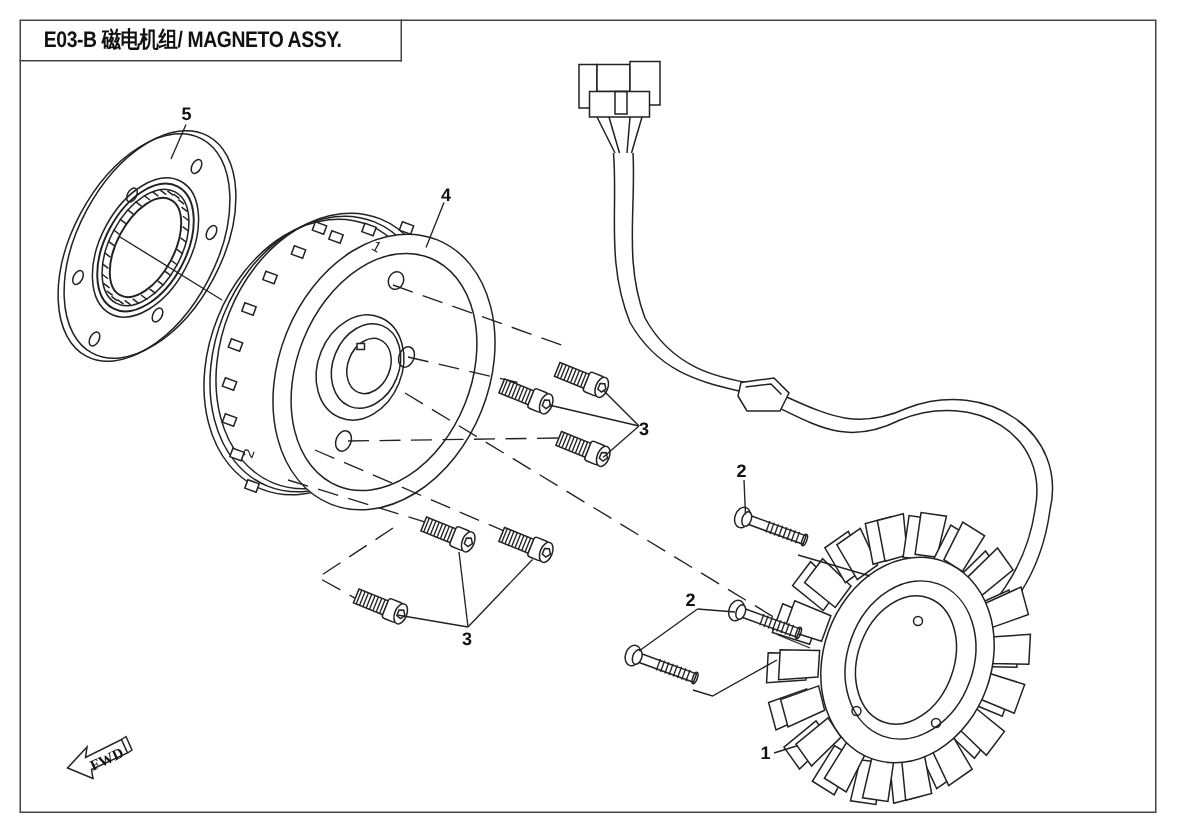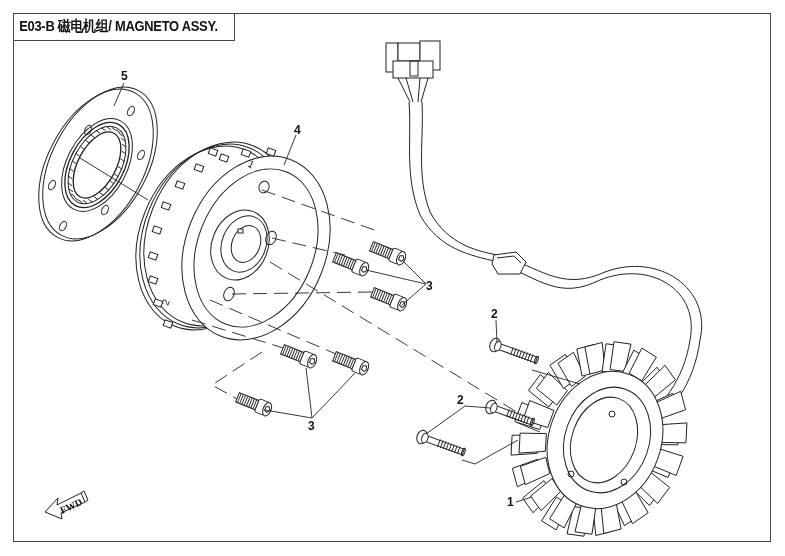--- a/index.html
+++ b/index.html
@@ -1,18 +1,18 @@
 <!DOCTYPE html>
 <html><head>
 <meta charset="utf-8">
 <style>
   html, body { margin: 0; padding: 0; background: #ffffff; }
   body { width: 785px; height: 556px; position: relative; overflow: hidden; font-family: "Liberation Sans", sans-serif; }
   #frame { position: absolute; left: 13px; top: 13px; width: 758px; height: 529px; border: 1.5px solid #444; box-sizing: border-box; }
-  #title-box { position: absolute; left: 13px; top: 13px; width: 222px; height: 28px; border-right: 1.5px solid #444; border-bottom: 1.5px solid #444; box-sizing: border-box; display: flex; align-items: center; justify-content: flex-end; }
+  #title-box { position: absolute; left: 13px; top: 13px; width: 255px; height: 28px; border-right: 1.5px solid #444; border-bottom: 1.5px solid #444; box-sizing: border-box; display: flex; align-items: center; justify-content: flex-start; }
   #title-text { font-family: "Liberation Sans", sans-serif; font-size: 15px; font-weight: bold; color: #111; letter-spacing: -0.3px; transform: scaleX(0.86); white-space: nowrap; }
   svg#drawing { position: absolute; left: 0; top: 0; }
   .ln { fill: none; stroke: #222; stroke-width: 1; }
   .ln2 { fill: none; stroke: #222; stroke-width: 1.3; }
   .lead { fill: none; stroke: #222; stroke-width: 0.9; }
   .dash { fill: none; stroke: #222; stroke-width: 0.9; stroke-dasharray: 14 7; }
   .white { fill: #fff; stroke: #222; stroke-width: 1; }
   .thread { fill: none; stroke: #222; stroke-width: 0.9; }
   .callout { font-family: "Liberation Sans", sans-serif; font-size: 12px; font-weight: bold; fill: #111; }
   .mark { font-family: "Liberation Sans", sans-serif; font-size: 10px; fill: #222; }

